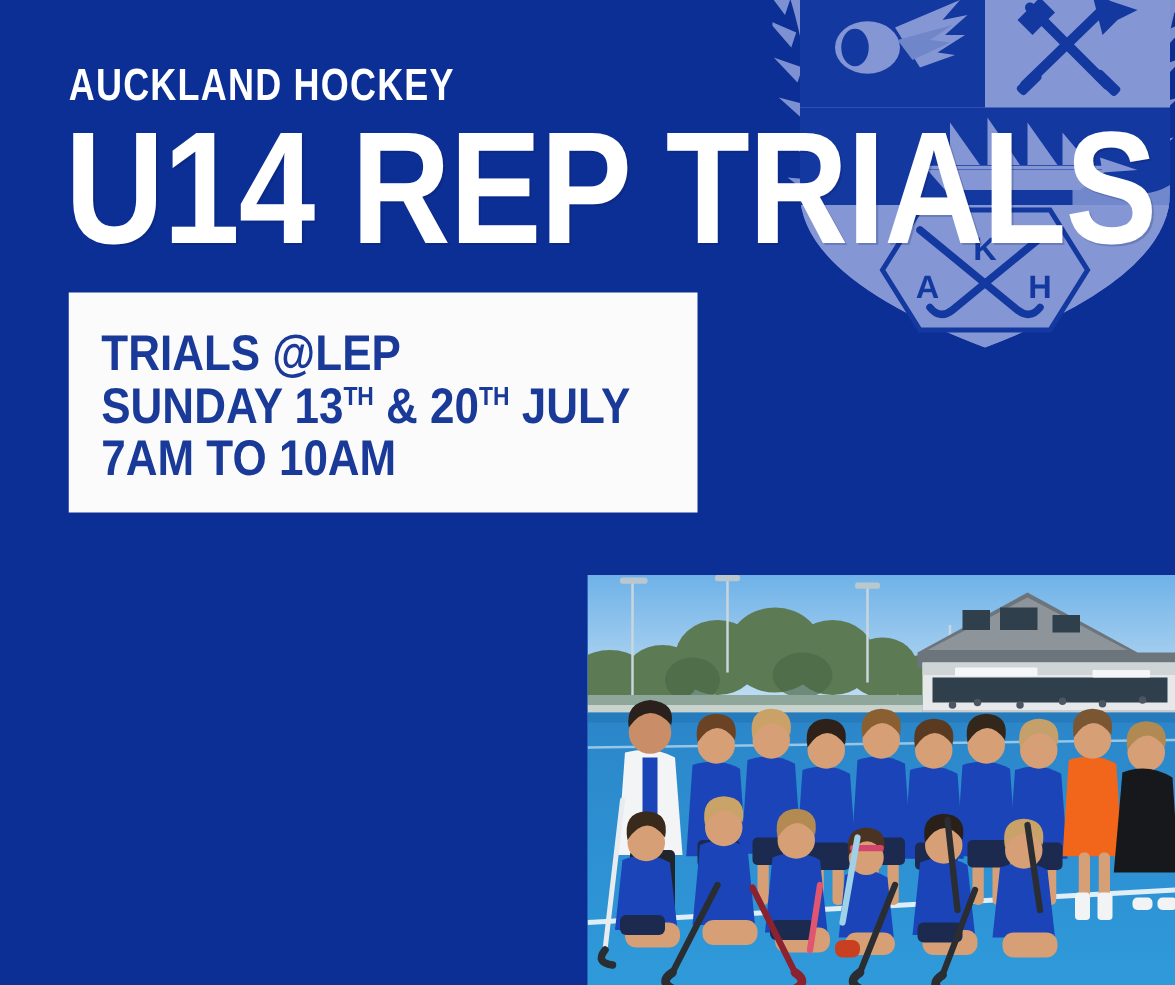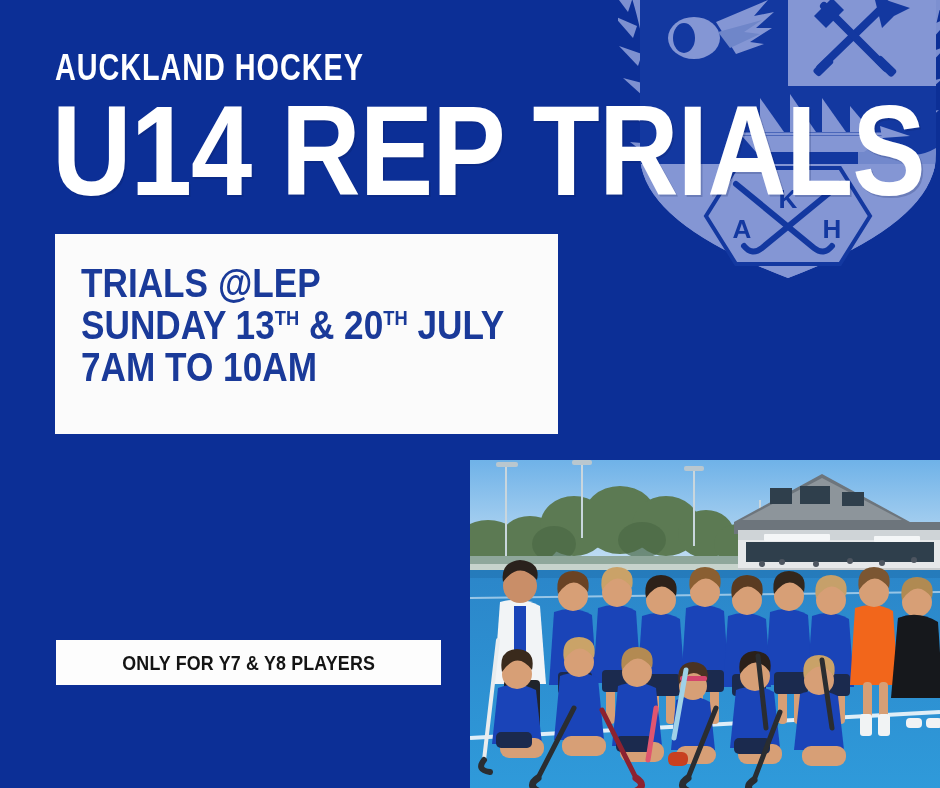--- a/index.html
+++ b/index.html
@@ -59,21 +59,21 @@
     white-space: nowrap;
     text-shadow: 2px 2px 0 rgba(10,26,80,.20);
   }
 
   
   #details-panel {
     position: absolute;
     left: 55px;
     top: 234px;
     width: 503px;
-    height: 200px;
+    height: 176px;
     background: #fbfbfb;
   }
   #details-panel .line {
     color: #1a3a99;
     font-weight: bold;
     font-size: 40px;
     line-height: 42px;
     letter-spacing: 0px;
     transform: scaleX(0.88);
     transform-origin: left center;
@@ -249,23 +249,20 @@
 
   <div id="main-title">U14 REP TRIALS</div>
 
   <div id="details-panel">
     <div class="line">TRIALS @LEP</div>
     <div class="line"><span>SUNDAY 13</span><sup>TH</sup><span> &amp; 20</span><sup>TH</sup><span> JULY</span></div>
     <div class="line">7AM TO 10AM</div>
   </div>
 
 
-  <div id="eligibility-strip">
-    <div id="eligibility-text">ONLY FOR Y7 &amp; Y8 PLAYERS</div>
-  </div>
 
   <div id="team-photo">
     <svg viewBox="0 0 470 328" width="470" height="328" aria-hidden="true">
       <defs>
         <linearGradient id="sky" x1="0" y1="0" x2="0" y2="1">
           <stop offset="0%" stop-color="#6fb2e8"></stop>
           <stop offset="100%" stop-color="#c6e0f4"></stop>
         </linearGradient>
         <linearGradient id="turf" x1="0" y1="0" x2="0" y2="1">
           <stop offset="0%" stop-color="#2b86c9"></stop>

